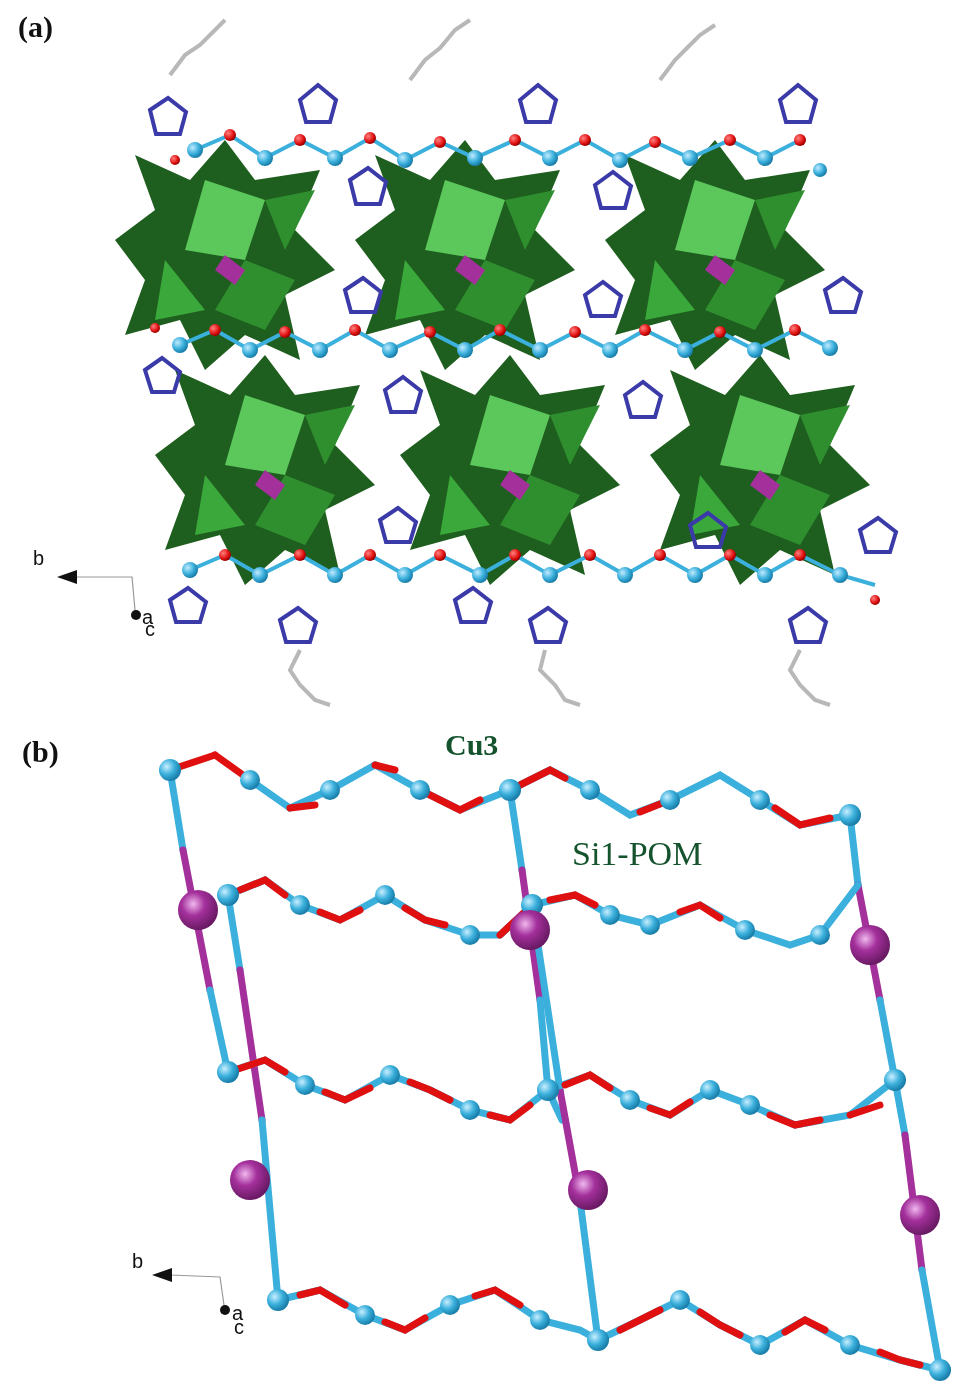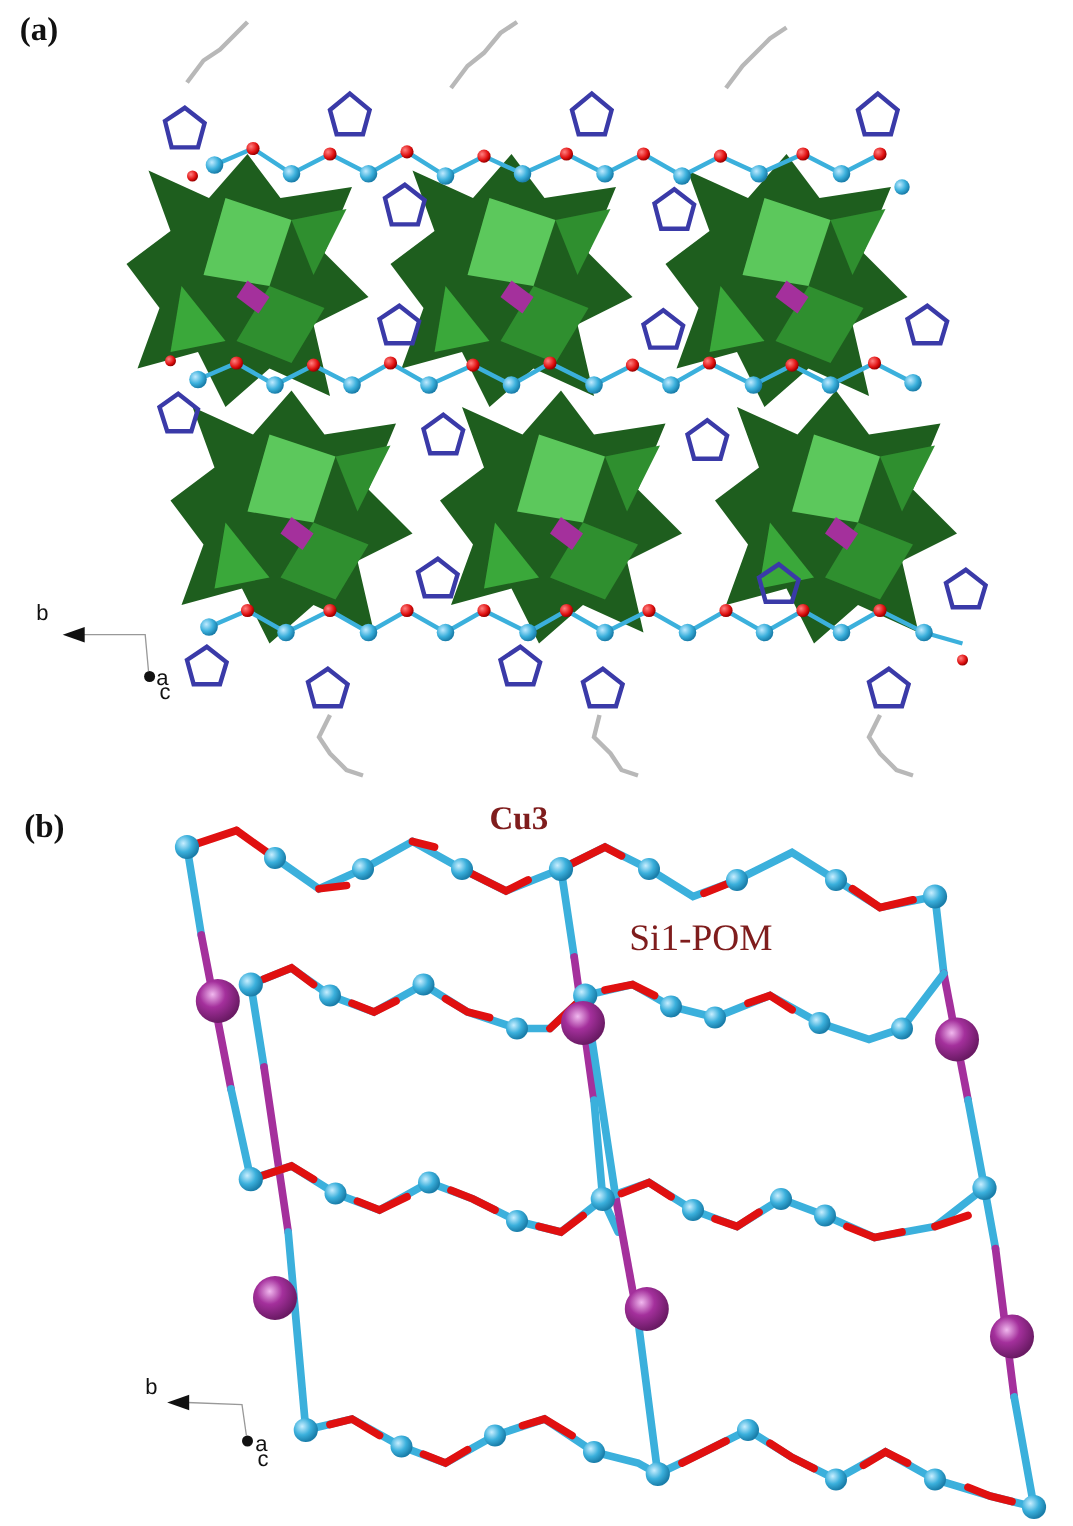--- a/index.html
+++ b/index.html
@@ -1,18 +1,18 @@
 <!DOCTYPE html>
 <html><head>
 <meta charset="utf-8">
 <style>
   html,body{margin:0;padding:0;background:#ffffff;}
   body{width:975px;height:1387px;position:relative;overflow:hidden;font-family:"Liberation Serif",serif;}
   .panel-label{position:absolute;font-family:"Liberation Serif",serif;font-weight:bold;font-size:30px;color:#111;}
-  .annot{position:absolute;font-family:"Liberation Serif",serif;font-size:34px;color:#7f1d1d;text-align:center;}
+  .annot{position:absolute;font-family:"Liberation Serif",serif;font-size:34px;color:#14532d;text-align:center;}
   .annot.bold{font-weight:bold;font-size:30px;}
   .axis-label{position:absolute;font-family:"Liberation Sans",sans-serif;font-size:20px;color:#111;}
   svg{position:absolute;left:0;top:0;}
 </style>
 </head>
 <body>
 
 <div class="panel-label" style="left:18px;top:10px;">(a)</div>
 
 <svg width="975" height="720" viewBox="0 0 975 720">

